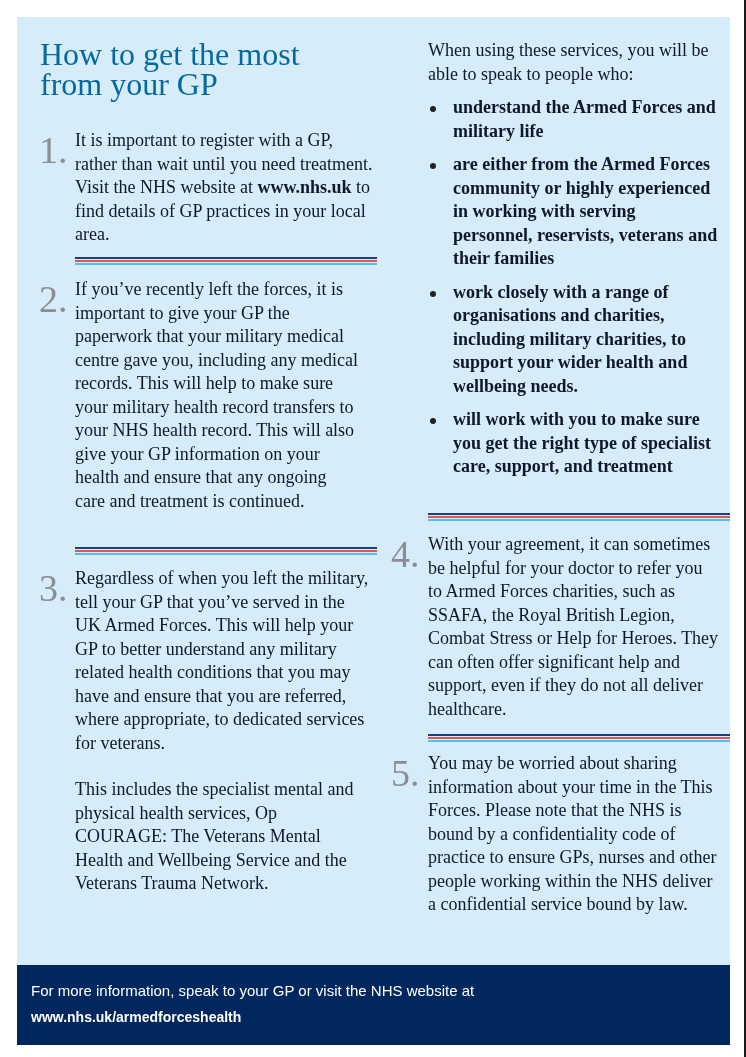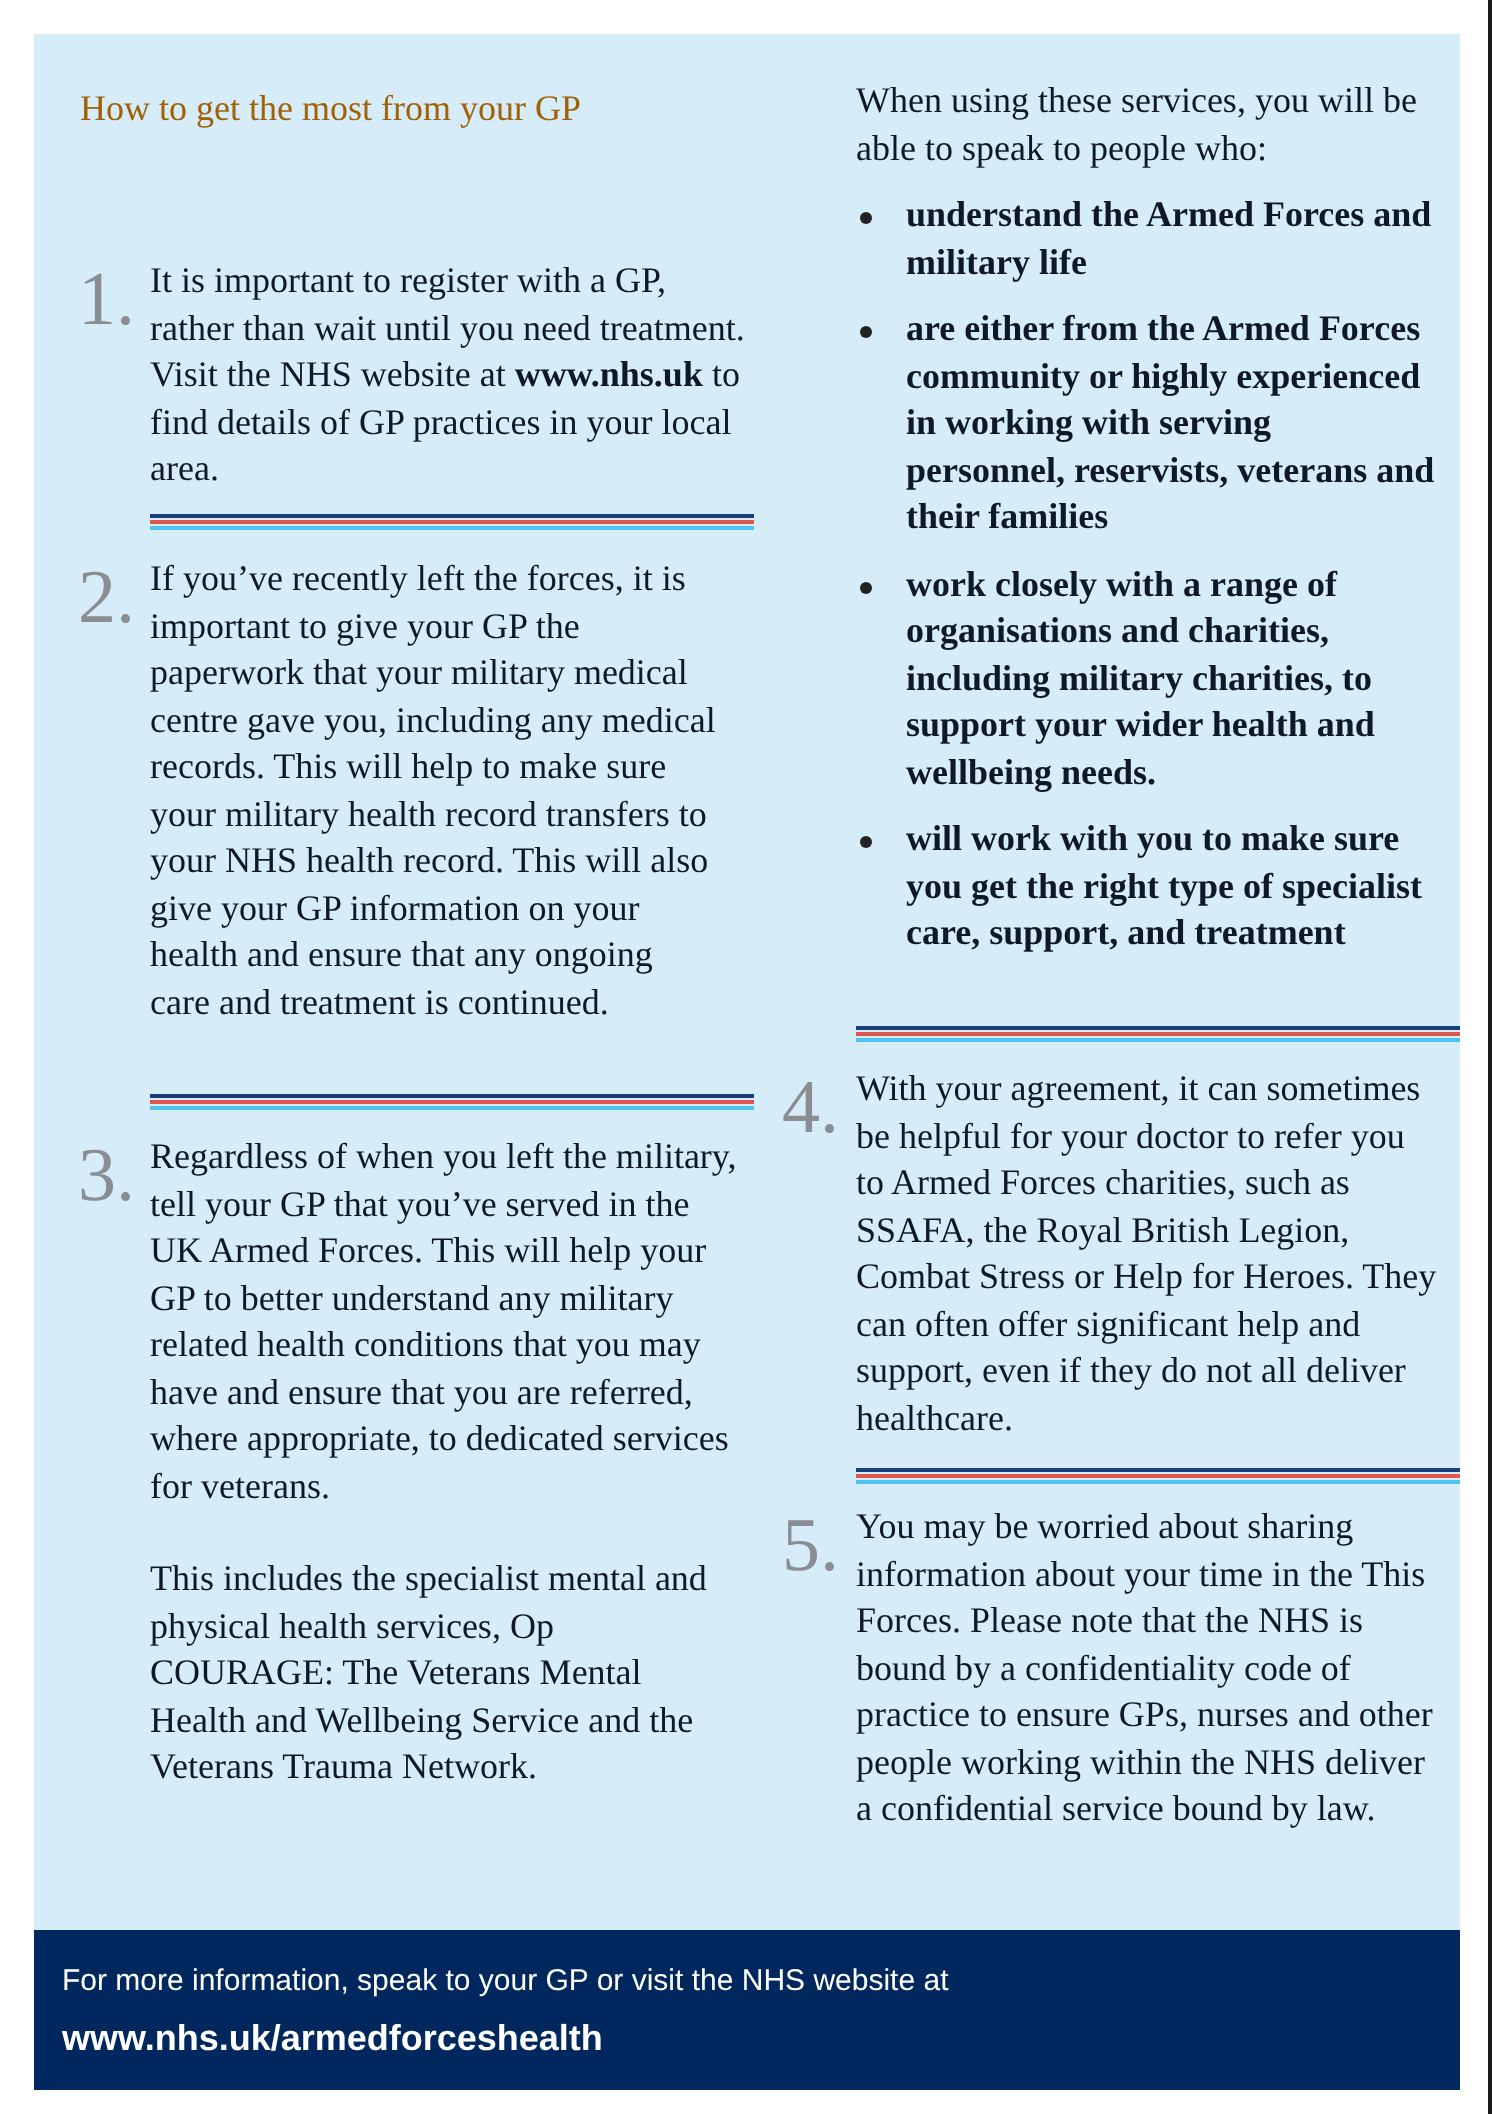--- a/index.html
+++ b/index.html
@@ -9,21 +9,21 @@
     }
     .right-border {
       position: absolute; left: 744px; top: 0; width: 2px; height: 1057px; background: #1a1a1a;
     }
     .panel {
       position: absolute; left: 17px; top: 17px; width: 713px; height: 948px;
       background: #d6ecf9;
     }
     .title {
       position: absolute; left: 23px; top: 22px; margin: 0;
-      color: #a16207; font-size: 18px; line-height: 30px; font-weight: normal;
+      color: #0369a1; font-size: 32px; line-height: 30px; font-weight: normal;
       width: 300px;
     }
     .item { position: absolute; }
     .num {
       position: absolute; font-size: 38px; color: #8a8d91; line-height: 38px;
     }
     .body-text {
       color: #0f172a; font-size: 18px; line-height: 23.5px; margin: 0;
     }
     .body-text b { font-weight: bold; }
@@ -37,21 +37,21 @@
     ul.bullets li { position: relative; padding-left: 25px; margin-bottom: 10px; font-weight: bold; }
     ul.bullets li .dot {
       position: absolute; left: 2px; top: 10px; width: 6px; height: 6px; border-radius: 50%; background: #222;
     }
     .footer {
       position: absolute; left: 17px; top: 965px; width: 713px; height: 80px;
       background: #00285e; color: #ffffff;
       font-family: "Liberation Sans", "DejaVu Sans", sans-serif;
     }
     .footer .line1 { position: absolute; left: 14px; top: 17px; font-size: 15px; }
-    .footer .line2 { position: absolute; left: 14px; top: 44px; font-size: 18px; font-weight: bold; display: flex; align-items: flex-end; }
+    .footer .line2 { position: absolute; left: 14px; top: 44px; font-size: 14px; font-weight: bold; display: flex; align-items: flex-end; }
     .footer a { color: #ffffff; text-decoration: none; }
     .twitter { display: inline-flex; align-items: center; margin-left: 16px; }
     .twitter svg { width: 22px; height: 18px; margin-right: 5px; }
   </style>
 </head>
 <body>
 
 <div class="right-border"></div>
 
 <div class="panel">

